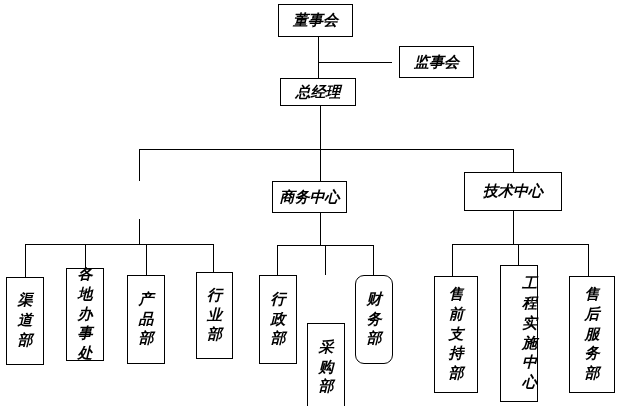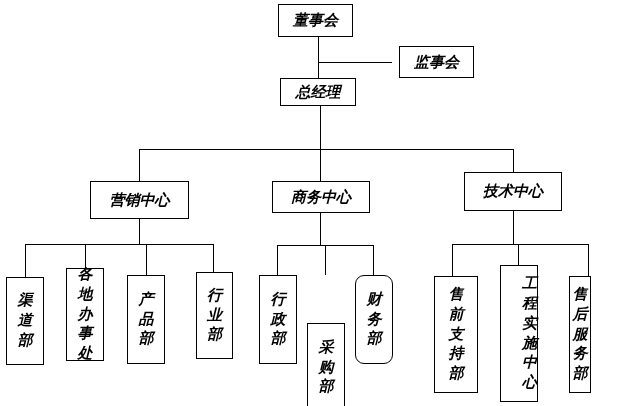--- a/index.html
+++ b/index.html
@@ -68,25 +68,22 @@
   </div>
 
   <div class="node horiz" style="left:391px; top:46px; width:75px; height:32px;margin-left:8px;">
     <span class="label">监事会</span>
   </div>
 
   <div class="node horiz" style="left:280px; top:78px; width:76px; height:28px;">
     <span class="label">总经理</span>
   </div>
 
-  <div class="node horiz" style="left:90px; top:181px; width:99px; height:38px;">
-    <span class="label">营销中心</span>
-  </div>
 
-  <div class="node horiz" style="left:272px; top:181px; width:98px; height:32px;">
+  <div class="node horiz" style="left:272px; top:181px; width:75px; height:32px;">
     <span class="label">商务中心</span>
   </div>
 
   <div class="node horiz" style="left:464px; top:172px; width:98px; height:39px;">
     <span class="label">技术中心</span>
   </div>
 
   <div class="node vert" style="left:6px; top:277px; width:38px; height:88px;">
     <span class="label">渠道部</span>
   </div>
@@ -116,21 +113,21 @@
   </div>
 
   <div class="node vert" style="left:434px; top:276px; width:44px; height:117px;">
     <span class="label">售前支持部</span>
   </div>
 
   <div class="node vert" style="left:500px; top:265px; width:38px; height:137px;justify-content:flex-end;">
     <span class="label">工程实施中心</span>
   </div>
 
-  <div class="node vert" style="left:569px; top:276px; width:22px; height:117px;">
+  <div class="node vert" style="left:569px; top:276px; width:46px; height:117px;">
     <span class="label">售后服务部</span>
   </div>
 
   <div class="conn v" style="left:318px; top:37px; height:41px;"></div>
 
   <div class="conn h" style="left:318px; top:62px; width:74px;"></div>
 
   <div class="conn v" style="left:320px; top:106px; height:44px;"></div>
 
   <div class="conn h" style="left:139px; top:149px; width:374px;"></div>

